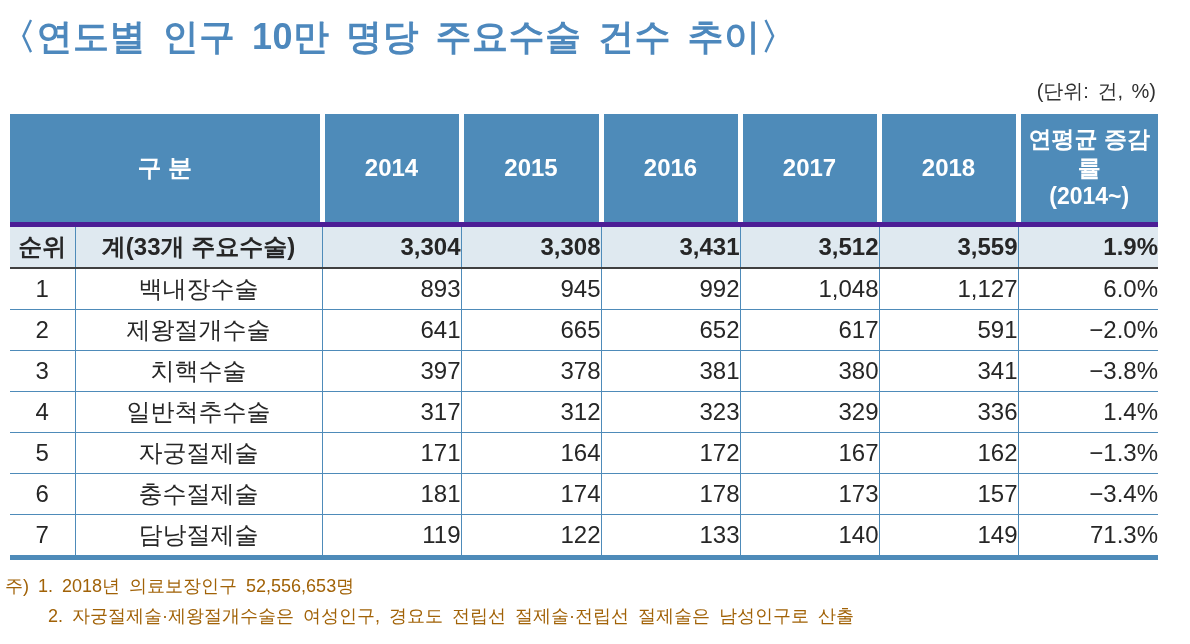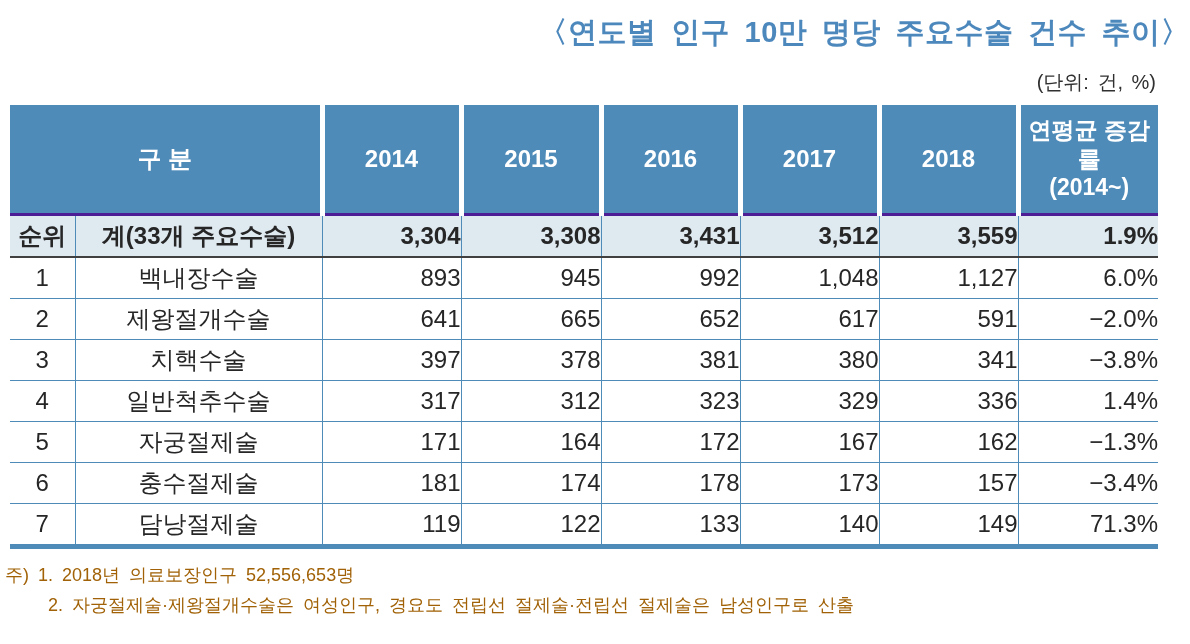--- a/index.html
+++ b/index.html
@@ -11,22 +11,22 @@
     color: #262626;
   }
   .page {
     position: relative;
     width: 1190px;
     height: 644px;
     overflow: hidden;
   }
   .title {
     margin-top: 13px;
-    text-align: right;
-    font-size: 29px;
+    text-align: left;
+    font-size: 36px;
     font-weight: bold;
     color: #4d88bd;
     letter-spacing: 0.5px;
     word-spacing: 6px;
   }
   .unit-label {
     margin-top: 16px;
     margin-bottom: 9px;
     padding-right: 34px;
     text-align: right;
@@ -46,21 +46,21 @@
   table.stat-table col.c-year2 { width: 140px; }
   table.stat-table col.c-cagr  { width: 140px; }
 
   table.stat-table th {
     background: #4e8bb9;
     color: #ffffff;
     font-weight: bold;
     font-size: 24px;
     height: 108px;
     border-left: 5px solid #ffffff;
-    border-bottom: 3px solid #4c1d95;
+    border-bottom: 5px solid #4c1d95;
     vertical-align: middle;
     padding: 0;
   }
   table.stat-table th:first-child { border-left: none; }
   table.stat-table th .cagr-line { line-height: 1.25; font-size: 23px; }
 
   table.stat-table td {
     font-size: 24px;
     height: 40px;
     padding: 0;

